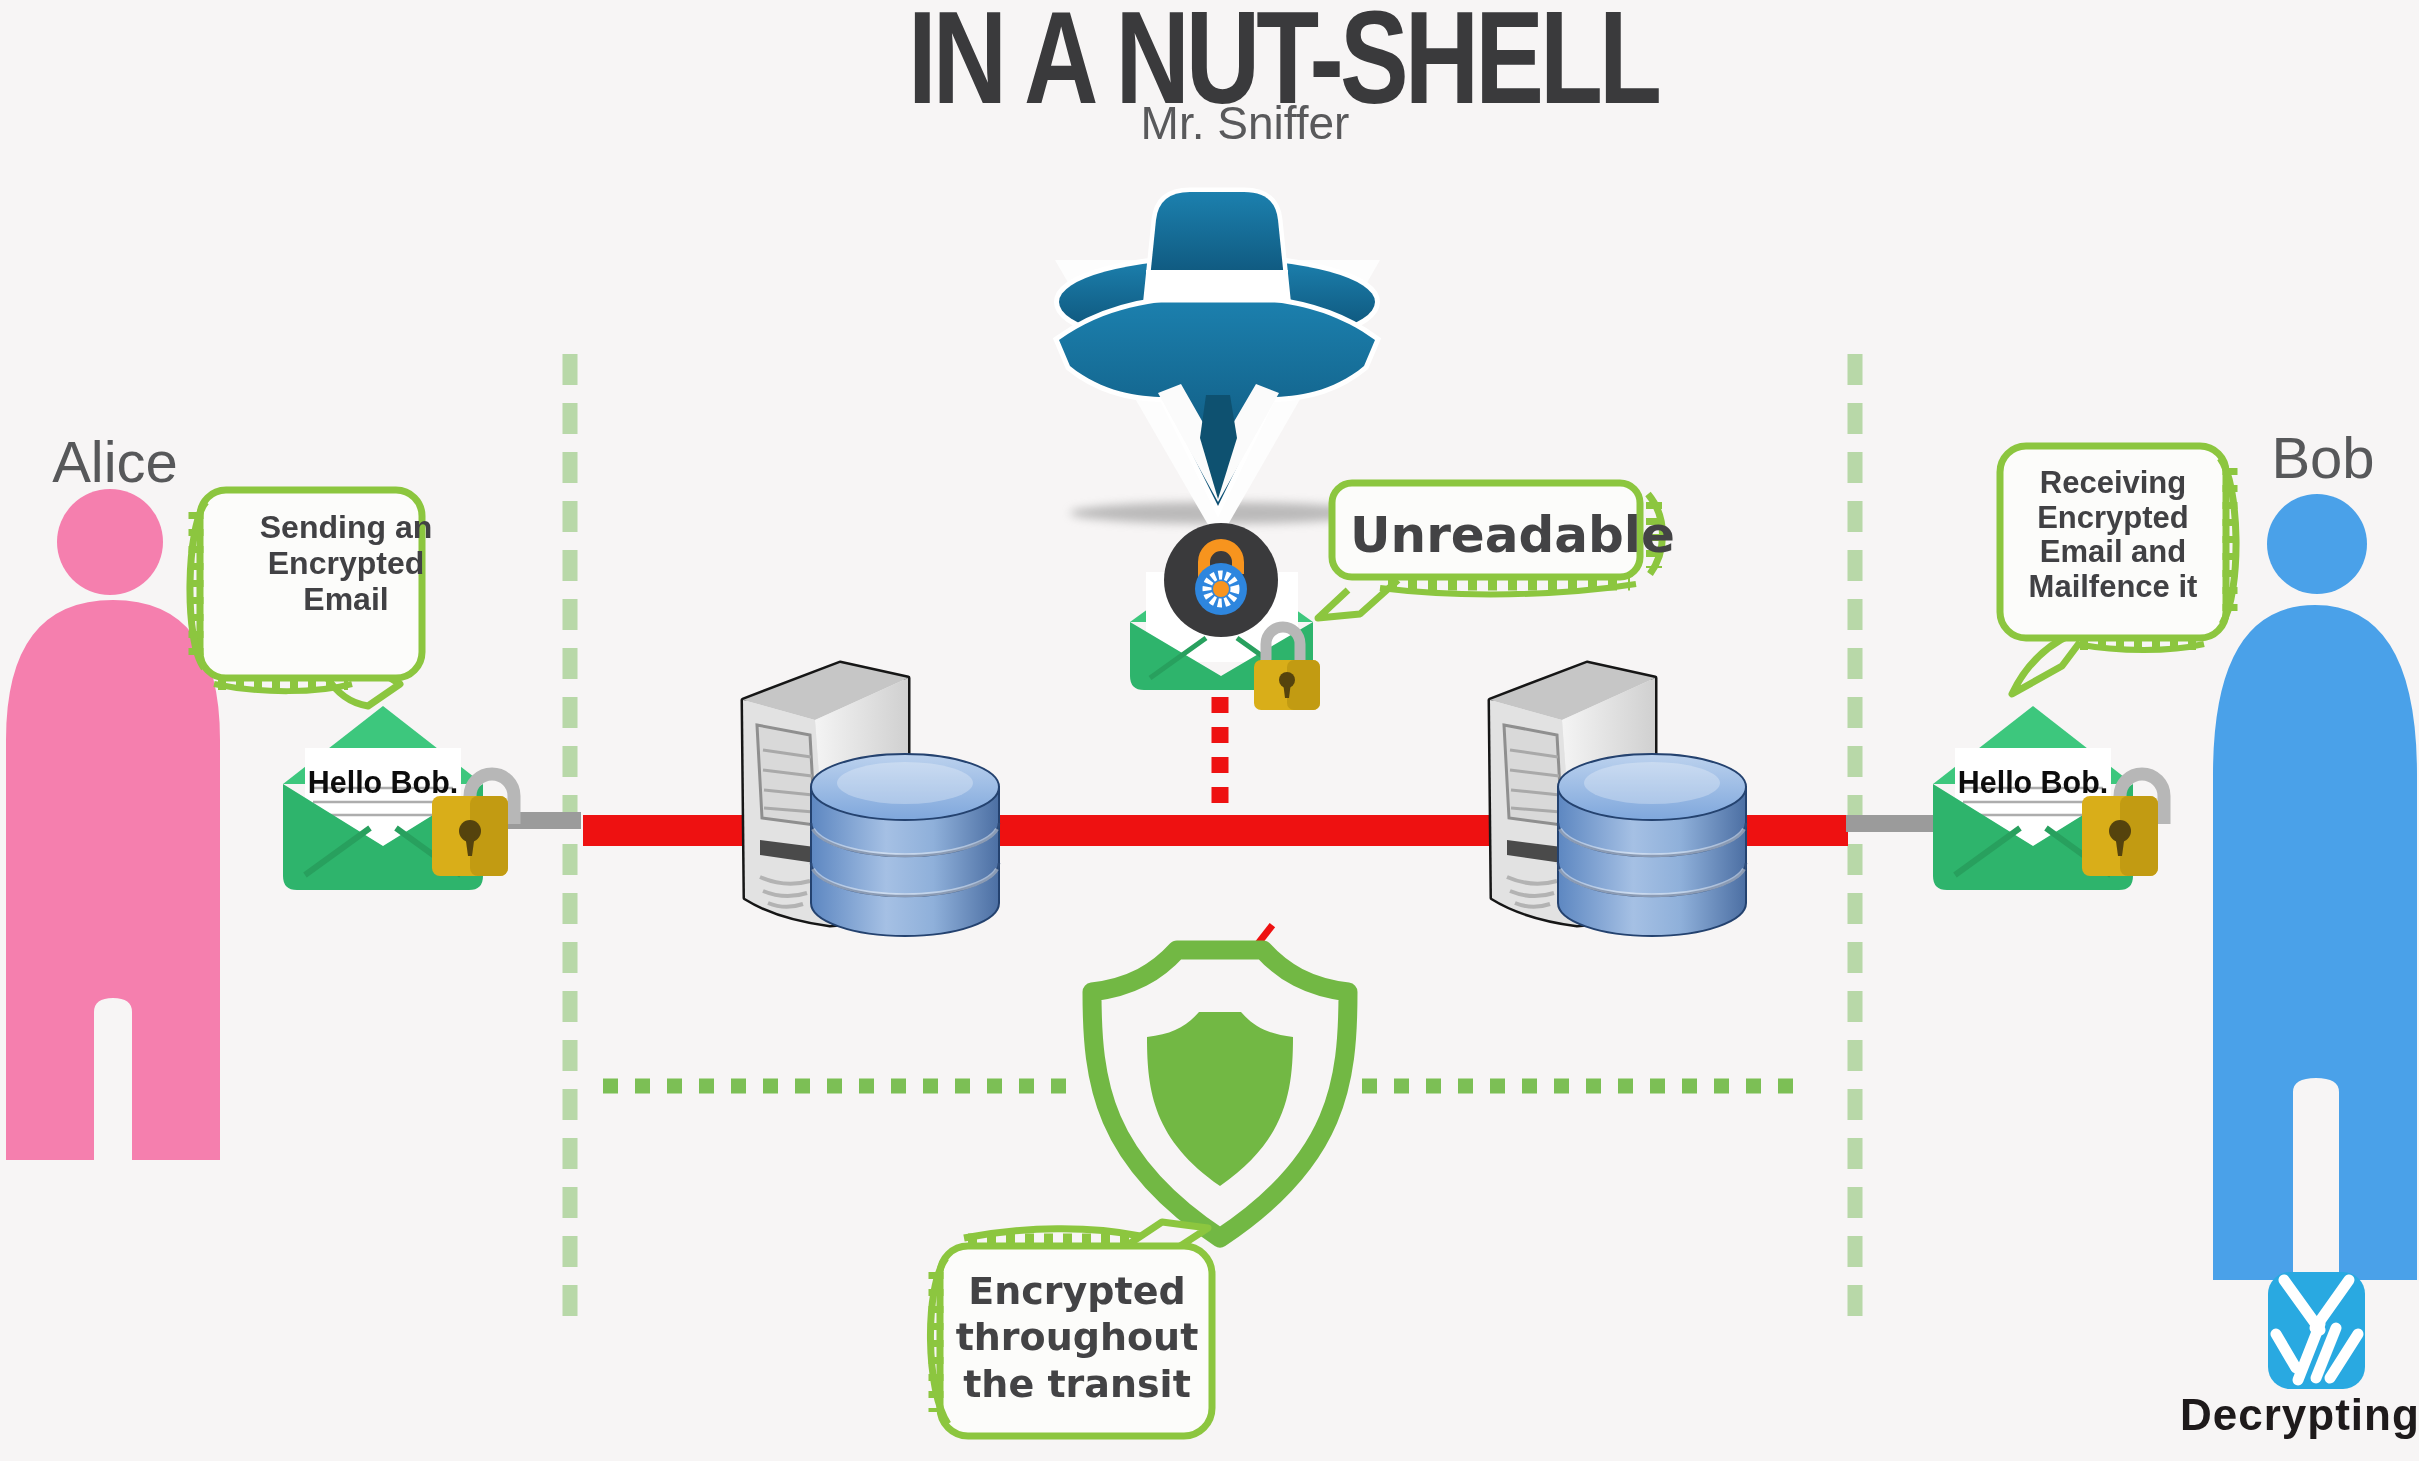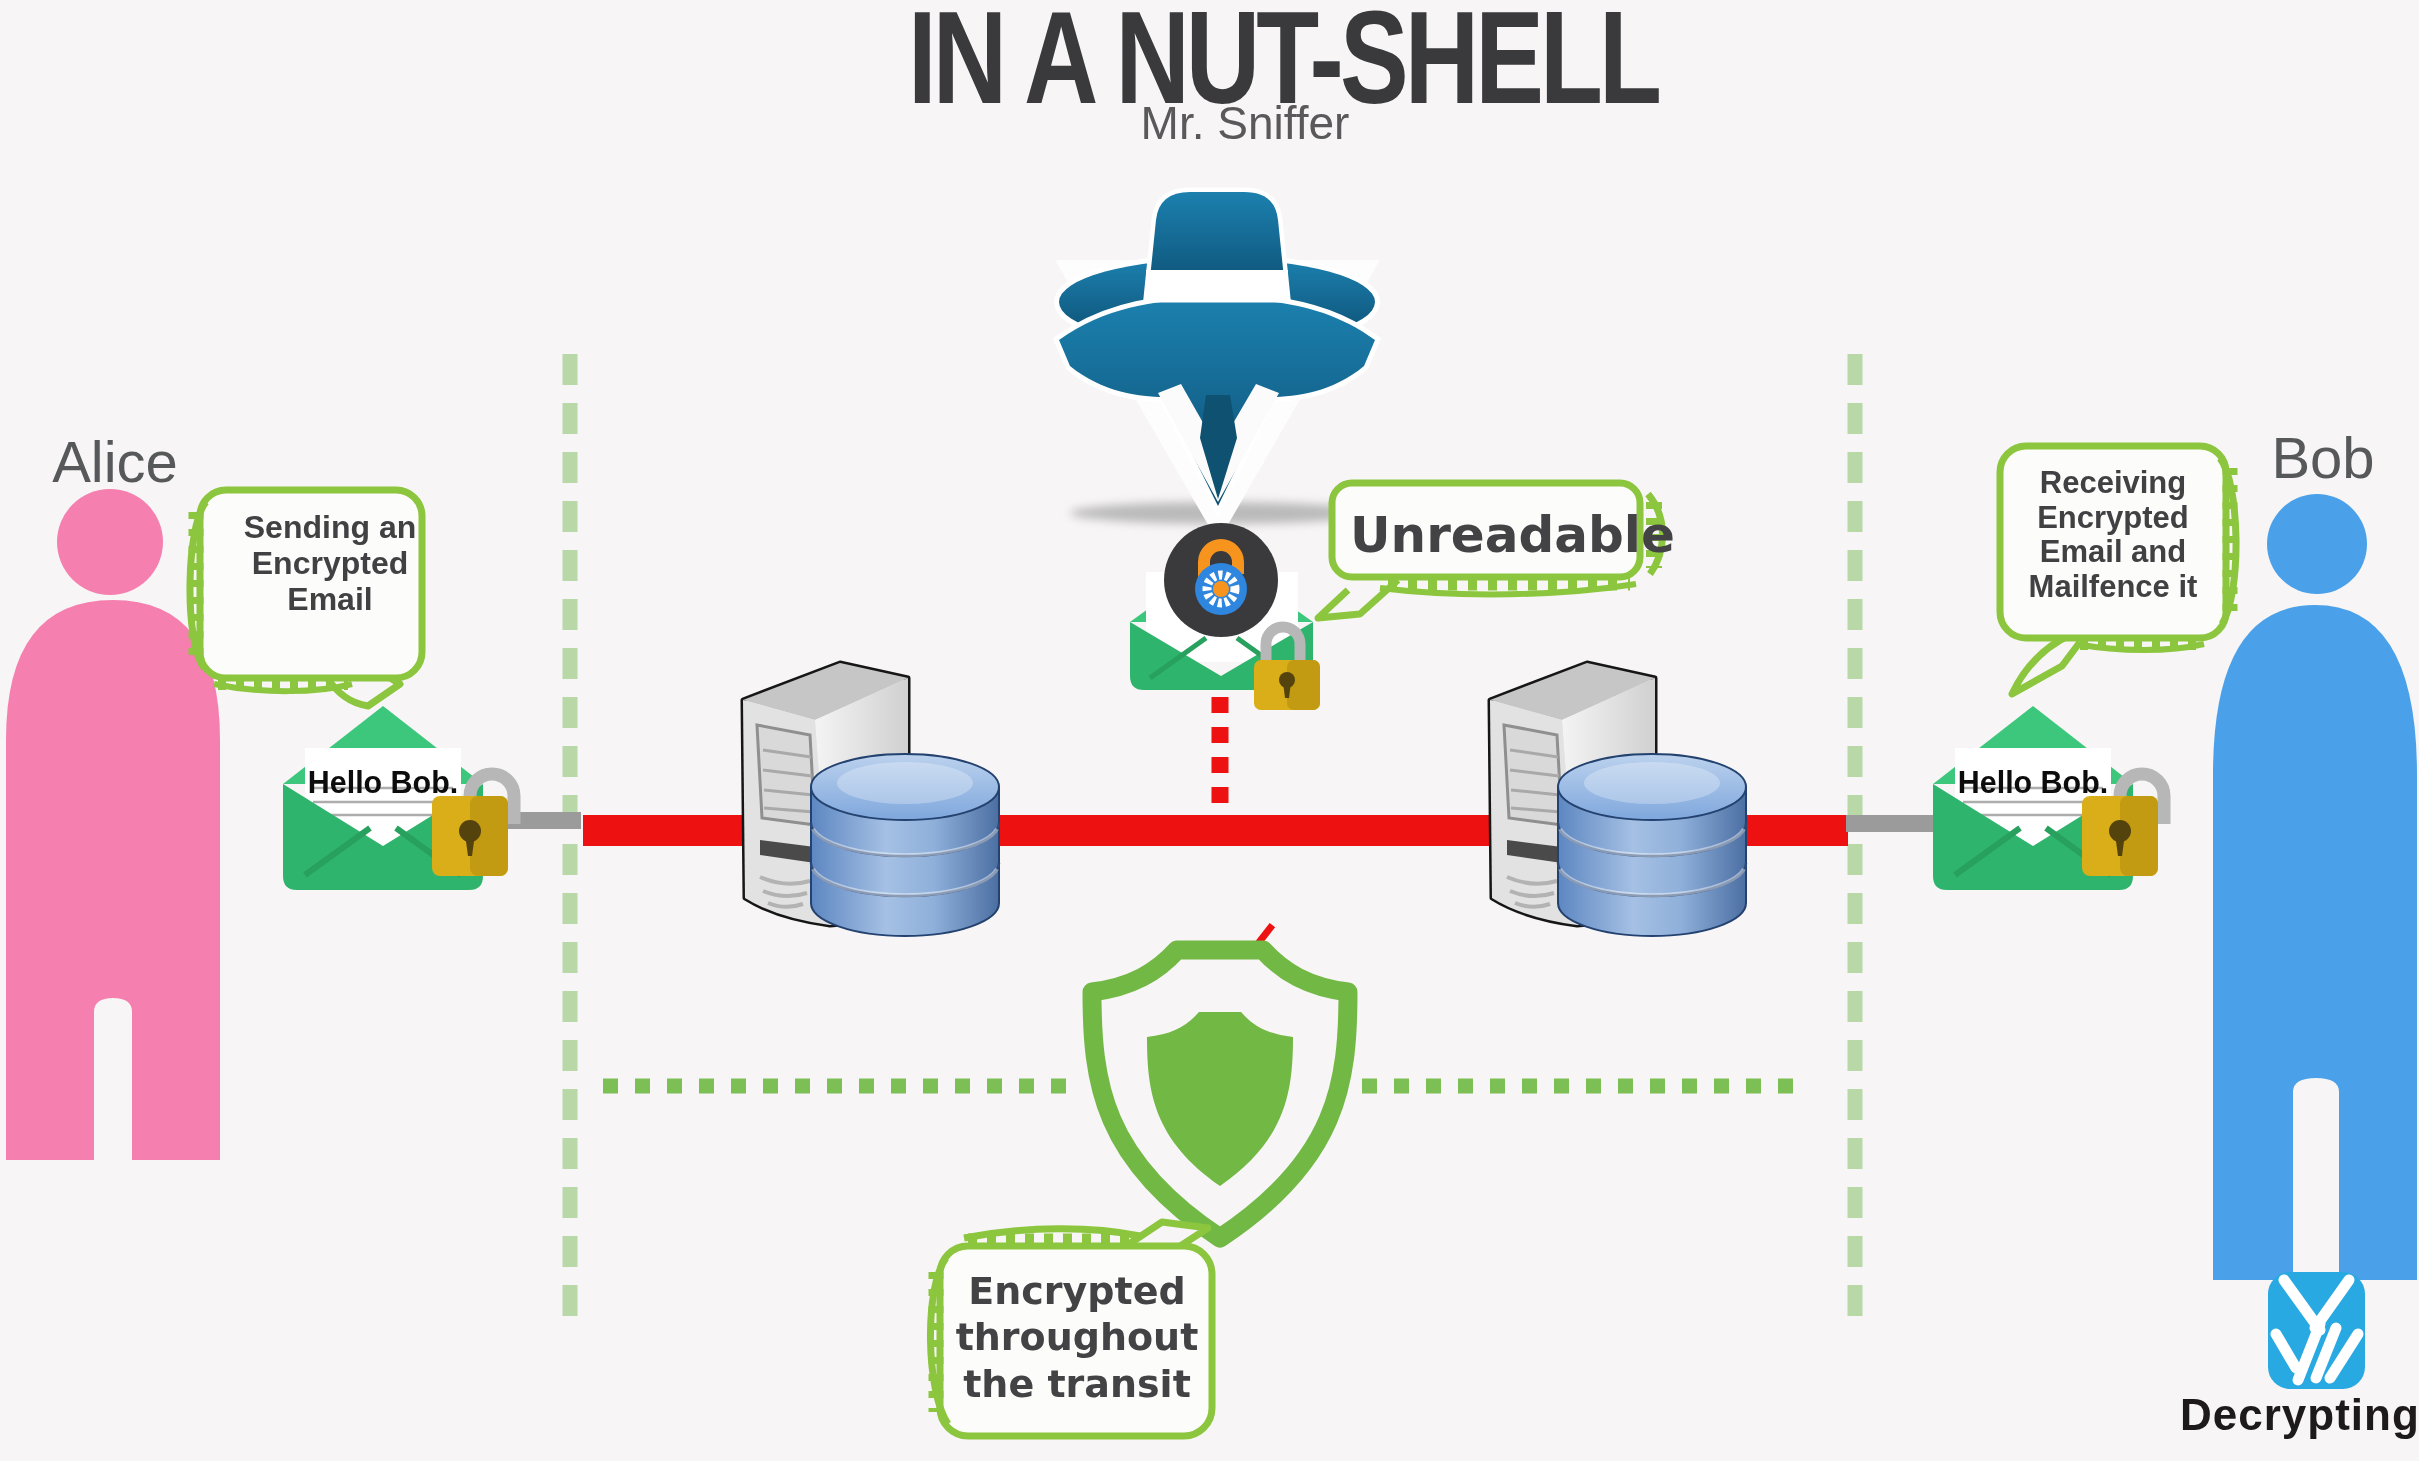--- a/index.html
+++ b/index.html
@@ -249,21 +249,21 @@
     <path d="M 62,106 L 90,62"></path>
     <path d="M 8,62 L 28,96"></path>
   </g>
 </svg>
 
 <div class="txt title">IN A NUT-SHELL</div>
 <div class="txt sniffer-name">Mr. Sniffer</div>
 <div class="txt person-name" style="left:50px;top:428px;width:130px">Alice</div>
 <div class="txt person-name" style="left:2258px;top:424px;width:130px">Bob</div>
 
-<div class="txt bubble-text" style="left:204px;top:510px;width:252px">
+<div class="txt bubble-text" style="left:220px;top:510px;width:252px">
   <div>Sending an</div>
   <div>Encrypted</div>
   <div>Email</div>
 </div>
 
 <div class="txt bubble-text" style="left:2004px;top:466px;width:218px;font-size:31px">
   <div>Receiving</div>
   <div>Encrypted</div>
   <div>Email and</div>
   <div>Mailfence it</div>

